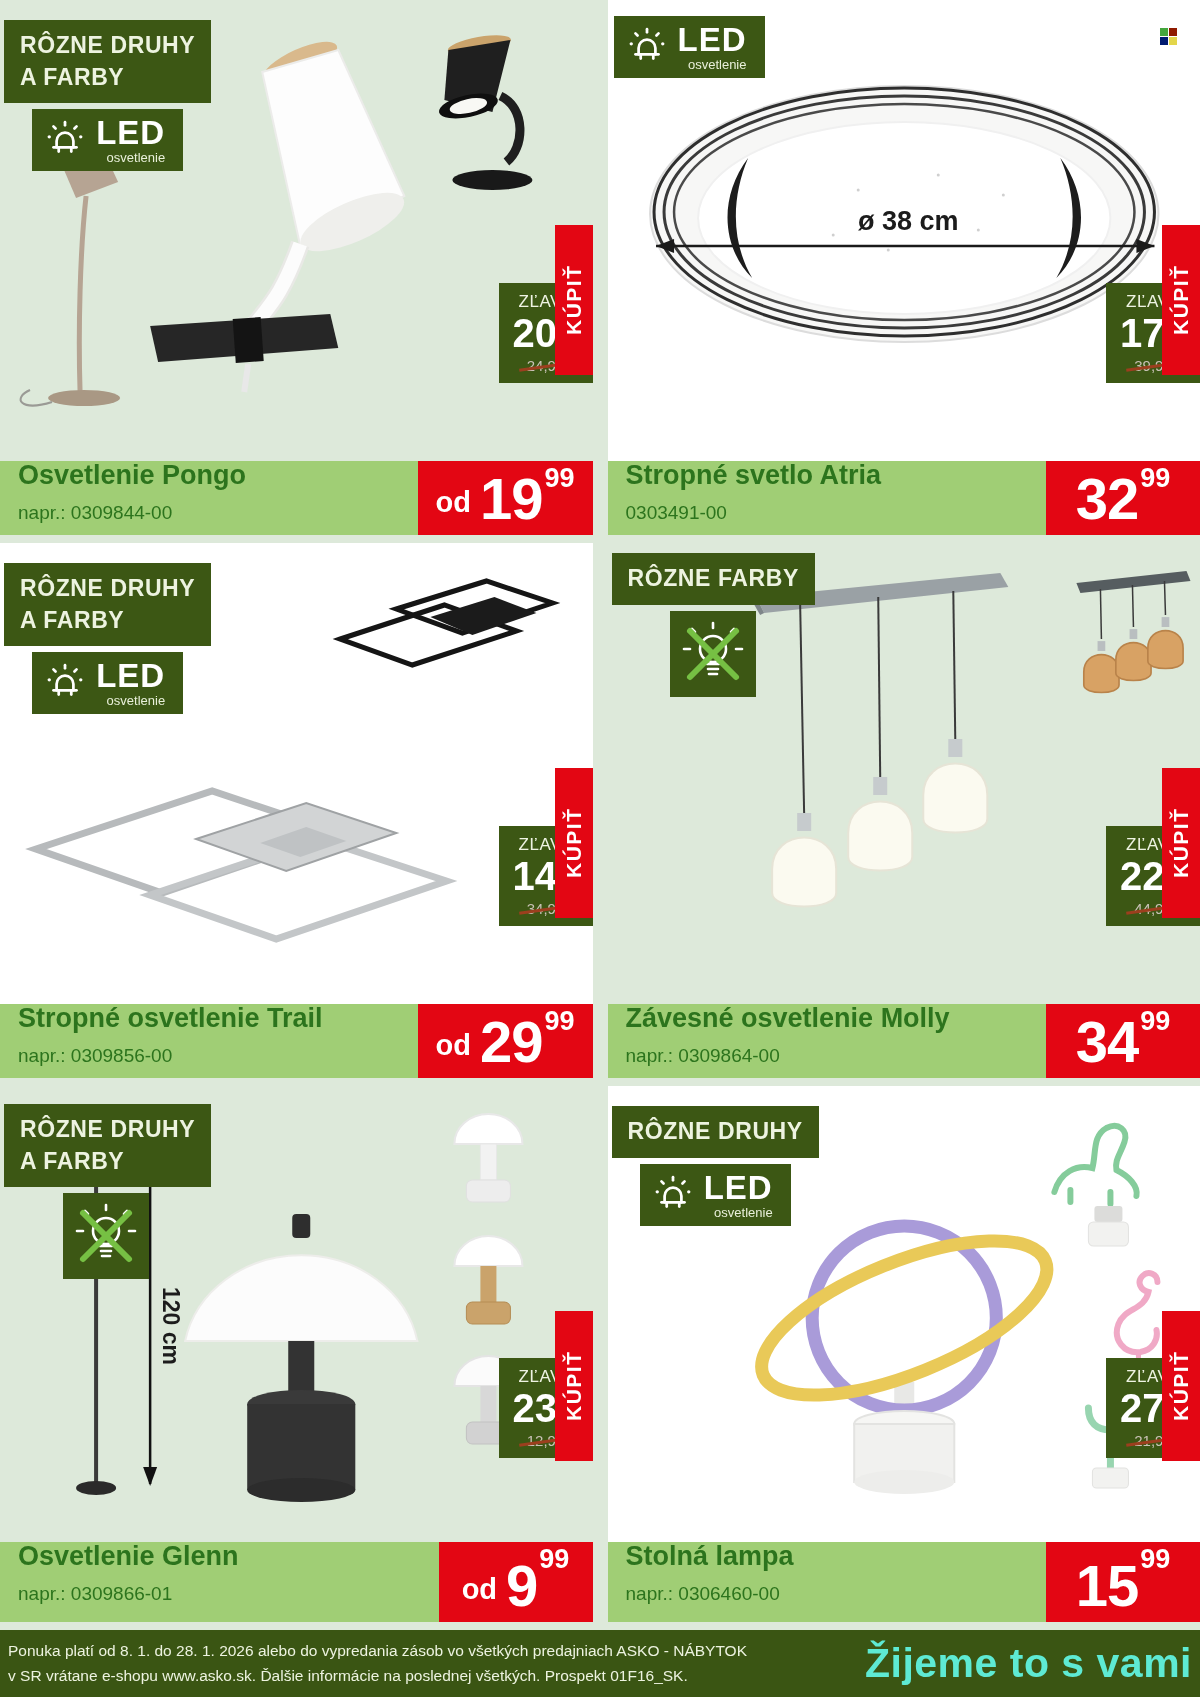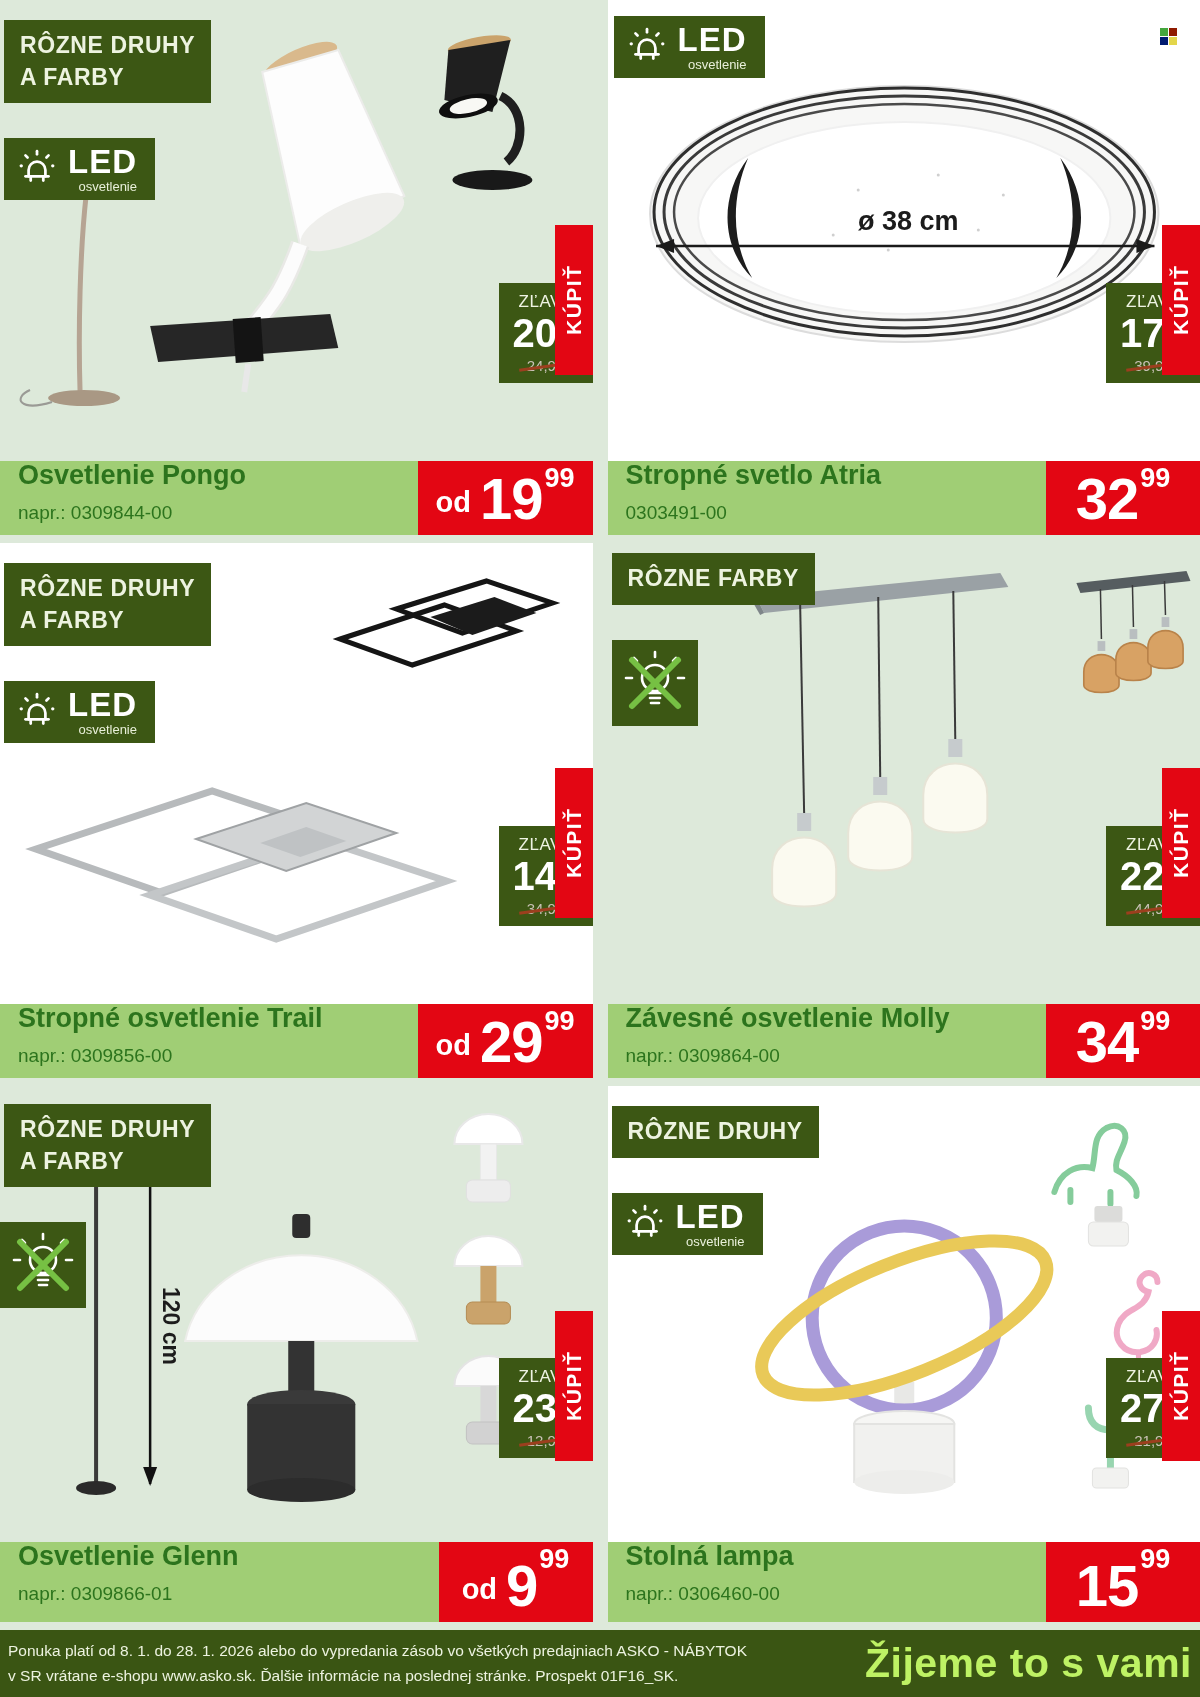--- a/index.html
+++ b/index.html
@@ -6,21 +6,21 @@
   body{width:1200px;height:1697px;background:#dde9da;font-family:"Liberation Sans",sans-serif;overflow:hidden}
   .page{width:1200px;height:1697px;display:flex;flex-direction:column}
   .rows{display:flex;flex-direction:column;gap:8px;margin-bottom:8px}
   .row{display:flex;gap:15px}
   .row-a{height:535px}.row-b{height:535px}.row-c{height:536px}
   .card{flex:1;display:flex;flex-direction:column;min-width:0}
   .img-area{position:relative;flex:1;overflow:hidden}
   .bg-green{background:#dde9da}
   .bg-white{background:#ffffff}
   .illu{position:absolute;inset:0;width:100%;height:100%}
-  .badge-stack{position:absolute;top:20px;left:4px;display:flex;flex-direction:column;align-items:flex-start;gap:35px;z-index:3}
+  .badge-stack{position:absolute;top:20px;left:4px;display:flex;flex-direction:column;align-items:center;gap:6px;z-index:3}
   .variant-badge{background:#3c5714;color:#edf3e0;font-size:23px;font-weight:600;letter-spacing:.6px;padding:10px 16px;line-height:1.38}
   .led-badge{background:#3c5714;color:#fff;display:flex;align-items:center;gap:10px;padding:7px 18px 7px 12px}
   .led-text{display:flex;flex-direction:column;align-items:flex-end;line-height:1}
   .led-main{font-size:33px;font-weight:700;letter-spacing:1px}
   .led-sub{font-size:13px;margin-top:2px;color:#e9f0da}
   .nobulb{width:86px;height:86px;background:#3c5714;display:flex;align-items:center;justify-content:center}
   .buy-tab{position:absolute;right:0;top:225px;width:38px;height:150px;background:#e30613;color:#fff;
            font-size:21px;font-weight:700;letter-spacing:1.5px;writing-mode:vertical-rl;transform:rotate(180deg);
            display:flex;align-items:center;justify-content:center;z-index:4;cursor:pointer}
   .zlava{position:absolute;right:0;bottom:78px;width:84px;background:#3c5714;color:#fff;text-align:center;
@@ -38,21 +38,21 @@
   .p-sku{font-size:19px;color:#2c741d;margin-top:12px}
   .price-box{background:#e30613;color:#fff;display:flex;align-items:flex-end;justify-content:center;padding:4px 18px 13px;min-width:118px}
   .pod{font-size:29px;font-weight:700;margin-right:9px;margin-bottom:3px}
   .pod:empty{display:none}
   .pint{font-size:58px;font-weight:800;line-height:.8;letter-spacing:-1px}
   .pdec{font-size:27px;font-weight:800;line-height:1;margin-left:2px;align-self:flex-start}
   .color-dots{position:absolute;top:28px;right:22px;width:18px;height:18px;display:grid;grid-template-columns:9px 9px;z-index:3}
   .color-dots i{display:block;width:8px;height:8px}
   .footer{height:75px;background:#3a5513;display:flex;align-items:center;justify-content:space-between;padding:0 8px;color:#edf3e0}
   .legal{font-size:15.5px;line-height:1.55}
-  .slogan{font-size:41px;font-weight:800;color:#bef264;letter-spacing:.5px;white-space:nowrap}
+  .slogan{font-size:41px;font-weight:800;color:#5eead4;letter-spacing:.5px;white-space:nowrap}
 </style>
 </head>
 <body>
 
 <div class="page">
 <div class="rows">
 
   <section class="row row-a">
 
     <article class="card">
@@ -501,17 +501,17 @@
           <span class="pdec">99</span>
         </div>
       </div>
     </article>
   </section>
 </div>
 
   <footer class="footer">
     <div class="legal">
       <div>Ponuka platí od 8. 1. do 28. 1. 2026 alebo do vypredania zásob vo všetkých predajniach ASKO - NÁBYTOK</div>
-      <div>v SR vrátane e-shopu www.asko.sk. Ďalšie informácie na poslednej stránke. Prospekt 01F16_SK.</div>
+      <div>v SR vrátane e-shopu www.asko.sk. Ďalšie informácie na poslednej všetkých. Prospekt 01F16_SK.</div>
     </div>
     <div class="slogan">Žijeme to s vami</div>
   </footer>
 </div>
 
 </body></html>

